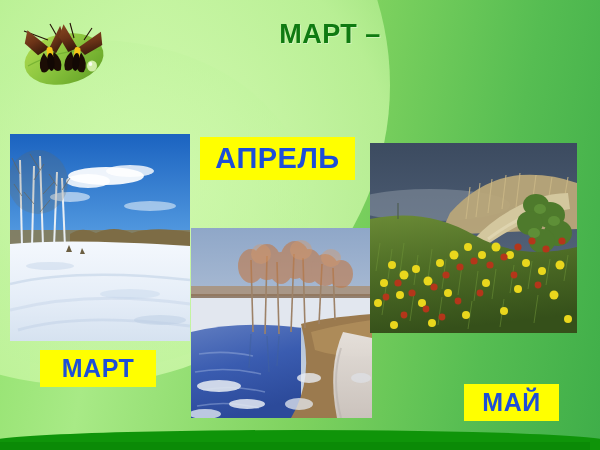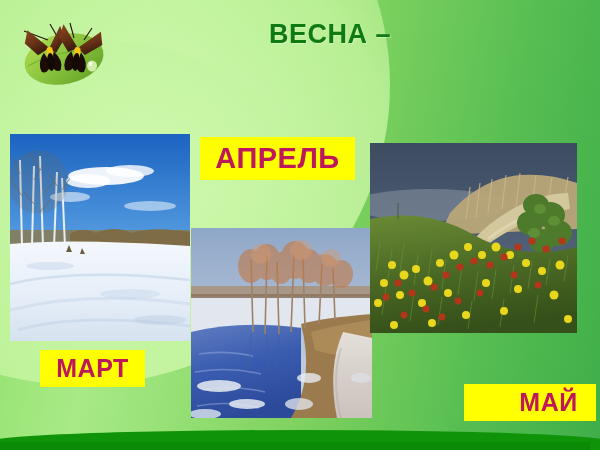--- a/index.html
+++ b/index.html
@@ -110,48 +110,47 @@
     top: 143px;
     width: 207px;
     height: 190px;
   }
   .photo svg { display: block; width: 100%; height: 100%; }
 
   
   .month-label {
     position: absolute;
     background: #ffff00;
-    color: #be185d;
+    color: #1d4ed8;
     font-weight: bold;
     display: flex;
     align-items: center;
     justify-content: center;
     letter-spacing: 0.5px;
   }
   .label-april {
     left: 200px;
     top: 137px;
     width: 155px;
     height: 43px;
     font-size: 29px;
   }
   .label-march {
     left: 40px;
     top: 350px;
-    width: 105px;
+    width: 116px;
     height: 37px;
     font-size: 25px;
   }
   .label-may {
     left: 464px;
     top: 384px;
     width: 95px;
     height: 37px;
     font-size: 25px;
-    padding-left: 37px;
   }
 </style>
 </head>
 <body>
 
 <div class="slide">
 
   <div class="swoosh"></div>
   <div class="swoosh2"></div>
 
@@ -195,21 +194,21 @@
         <path d="M63 34 L84 15 L87 28 L71 40 Z" fill="url(#wingg)"></path>
         <path d="M57 38 Q49 48 53 57 Q59 60 63 50 Z" fill="#1b0d05"></path>
         <path d="M67 38 Q76 48 72 57 Q66 60 63 50 Z" fill="#1b0d05"></path>
         <rect x="60" y="33" width="6" height="12" rx="2.4" fill="#f5c518"></rect>
         <ellipse cx="63" cy="48" rx="3.6" ry="9" fill="#120804"></ellipse>
       </g>
     </svg>
   </div>
 
   <div class="title">
-    <span class="l1">ВЕСНА –</span>
+    <span class="l1">МАРТ –</span>
   </div>
 
   <div class="photo photo-march">
     <svg viewBox="0 0 180 207" xmlns="http://www.w3.org/2000/svg">
       <defs>
         <linearGradient id="skyM" x1="0" y1="0" x2="0" y2="1">
           <stop offset="0%" stop-color="#1b63c0"></stop>
           <stop offset="45%" stop-color="#4e95dd"></stop>
           <stop offset="100%" stop-color="#a8cbe9"></stop>
         </linearGradient>

